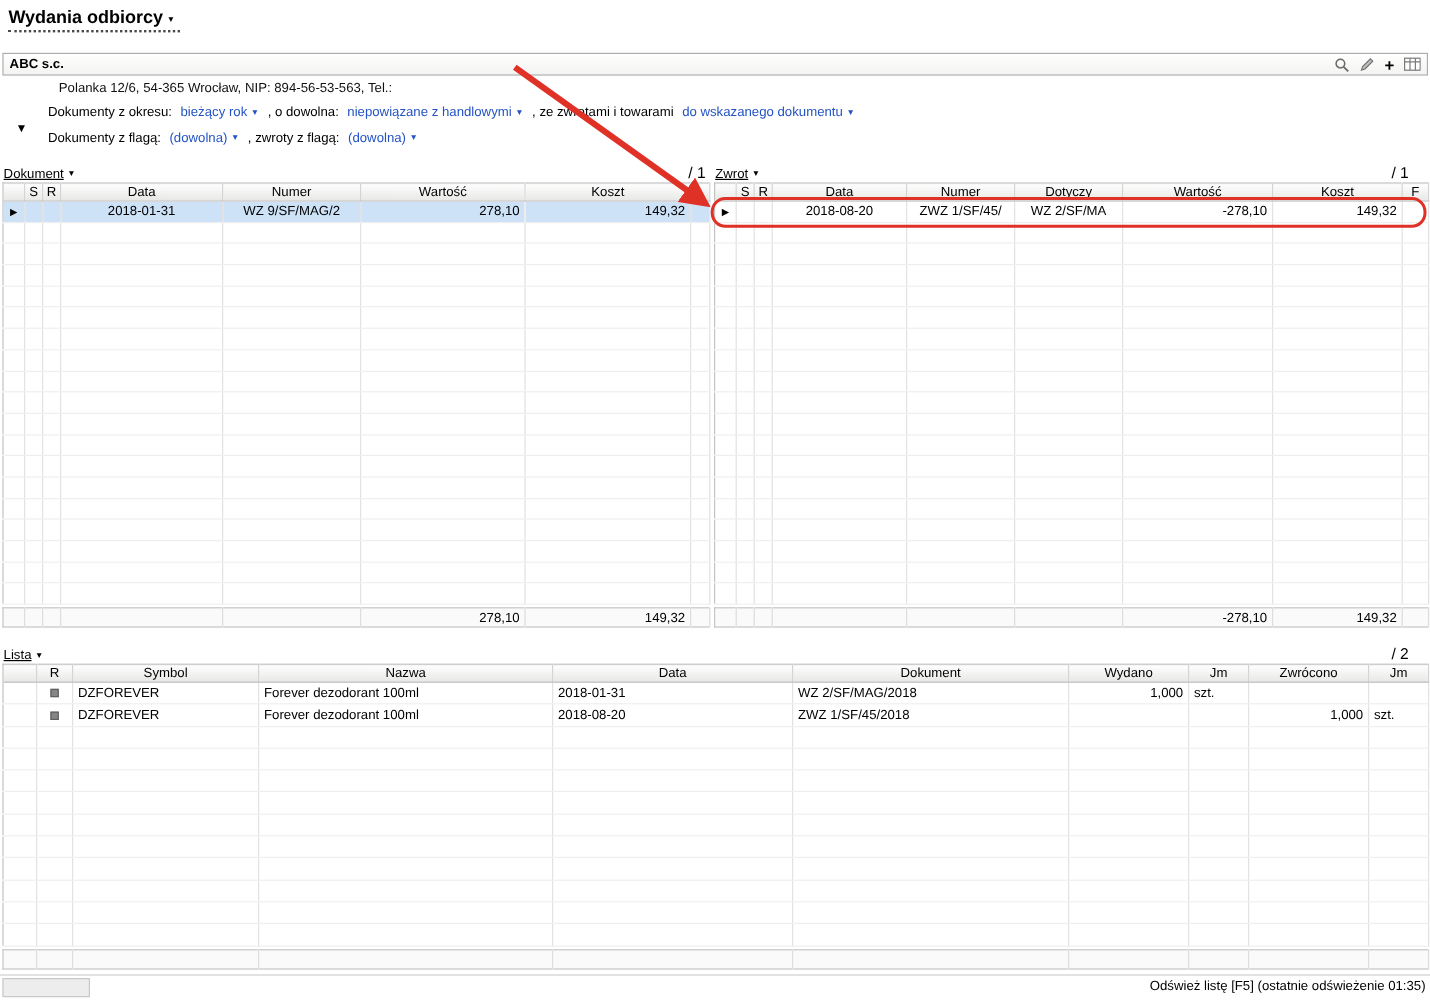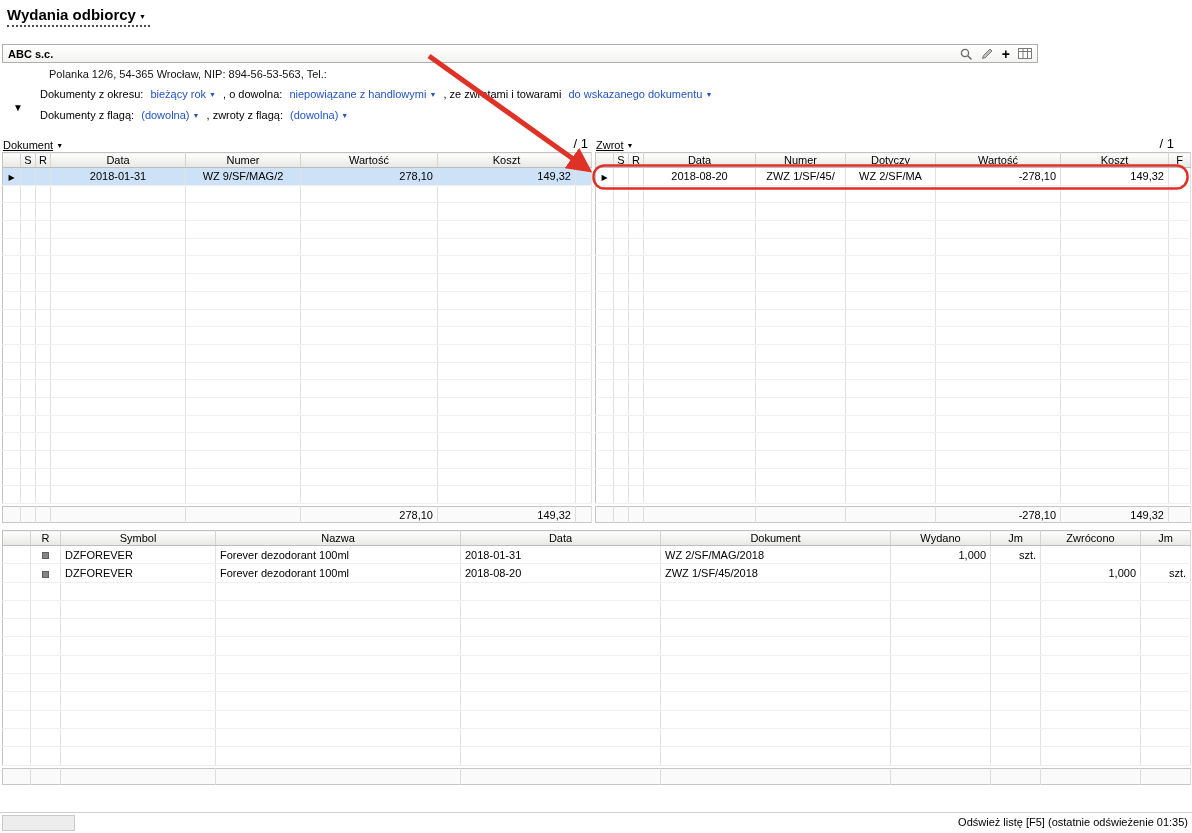--- a/index.html
+++ b/index.html
@@ -5,21 +5,21 @@
   *{margin:0;padding:0;box-sizing:border-box}
   html,body{width:1192px;height:833px}
   body{position:relative;font-family:"Liberation Sans","DejaVu Sans",sans-serif;font-size:11px;color:#000;background:#fff;overflow:hidden}
 
   .lnk{color:#2353c4;cursor:pointer}
   .dd::after{content:"▼";display:inline-block;font-size:7px;margin-left:3px;transform:translateY(-1px)}
   .blackdd::after{content:"▼";display:inline-block;font-size:7px;margin-left:3px;color:#000;transform:translateY(-1px)}
 
   .title{position:absolute;top:6px;left:7px;font-size:15px;font-weight:bold;border-bottom:2px dotted #4a4a4a;padding:0 4px 2px 0;cursor:pointer}
 
-  .company-bar{position:absolute;top:44px;left:2px;width:1036px;height:19px;border:1px solid #aeaeae;
+  .company-bar{position:absolute;top:44px;left:2px;width:1188px;height:19px;border:1px solid #aeaeae;
     background:linear-gradient(#ffffff,#f3f3f1);display:flex;align-items:center;padding:0 5px;cursor:pointer}
   .company-name{font-weight:bold}
   .bar-icons{margin-left:auto;display:flex;align-items:center;gap:8px}
   .bar-icons .ic{display:inline-flex;align-items:center;cursor:pointer}
   .plus::after{content:"+";font-size:14px;font-weight:bold;line-height:12px}
 
   .address{position:absolute;top:68px;left:49px;color:#111}
   .filter-line{position:absolute;left:40px;white-space:nowrap}
   .filter-line>span{margin-right:4px}
   #filter1{top:88px}
@@ -46,21 +46,21 @@
   #docs-table td,#returns-table td{height:17.7px}
   #items-table td{height:18.3px}
   tr.selected td{background:#cde2f7}
   td.col-arrow,th.col-arrow,td.col-sel{padding:0;text-align:center}
   .rowptr::after{content:"▶";font-size:8px}
   .sqmark{display:inline-block;width:7px;height:7px;background:#858585;border:1px solid #5f5f5f;vertical-align:middle}
   td.col-s,td.col-r{text-align:center;padding:0 1px}
   td.col-wartosc,td.col-koszt,td.col-wydano,td.col-zwrocono{text-align:right}
   #docs-table td.col-data,#docs-table td.col-numer,
   #returns-table td.col-data,#returns-table td.col-numer,#returns-table td.col-dotyczy{text-align:center;padding:0 1px}
-  #items-table td.col-jm1,#items-table td.col-jm2{text-align:right}
+  #items-table td.col-jm1,#items-table td.col-jm2{text-align:left}
 
   .footer-table{margin-top:2px;border:1px solid #c6c6c6;background:#fafafa}
   .footer-table td{height:16px;border-right:1px solid #dddddd;overflow:hidden;white-space:nowrap;padding:0 4px}
   .footer-table td.col-wartosc,.footer-table td.col-koszt{text-align:right}
 
   .statusbar{position:absolute;top:812px;left:0;width:1192px;height:21px;border-top:1px solid #d0d0d0;background:#fff}
   .status-cell{position:absolute;left:2px;top:2px;width:73px;height:16px;background:#ededed;border:1px solid #c9c9c9}
   .refresh{position:absolute;right:4px;top:3px;white-space:nowrap}
   .refresh .rlink{cursor:pointer}
 
@@ -626,20 +626,24 @@
           <td class="col-dotyczy"></td>
           <td class="col-wartosc">-278,10</td>
           <td class="col-koszt">149,32</td>
           <td class="col-f"></td>
         </tr>
       </tbody>
   </table>
 </div>
 
 <div class="panel" id="bottom-panel">
+  <div class="panel-head">
+    <span class="menu-link blackdd"><span>Lista</span></span>
+    <span class="counter">/ 2</span>
+  </div>
   <table class="grid-table" id="items-table">
     <colgroup>
         <col style="width: 28px;">
         <col style="width: 30px;">
         <col style="width: 155px;">
         <col style="width: 245px;">
         <col style="width: 200px;">
         <col style="width: 230px;">
         <col style="width: 100px;">
         <col style="width: 50px;">

